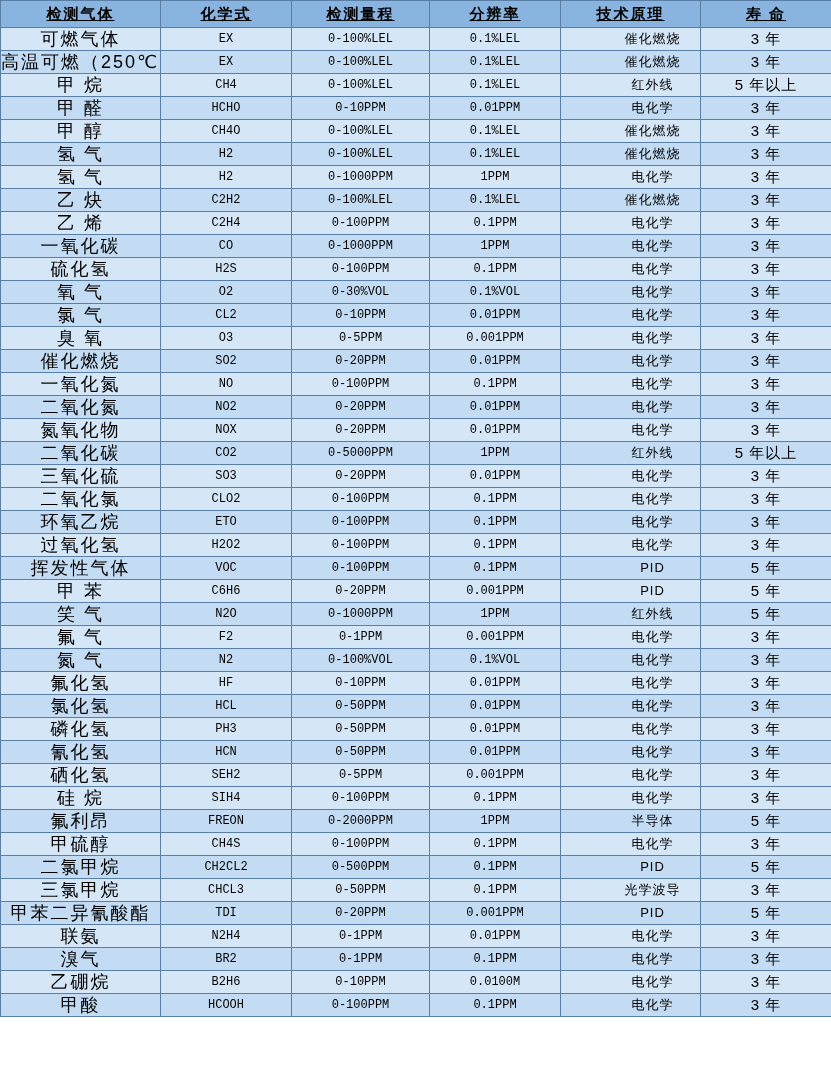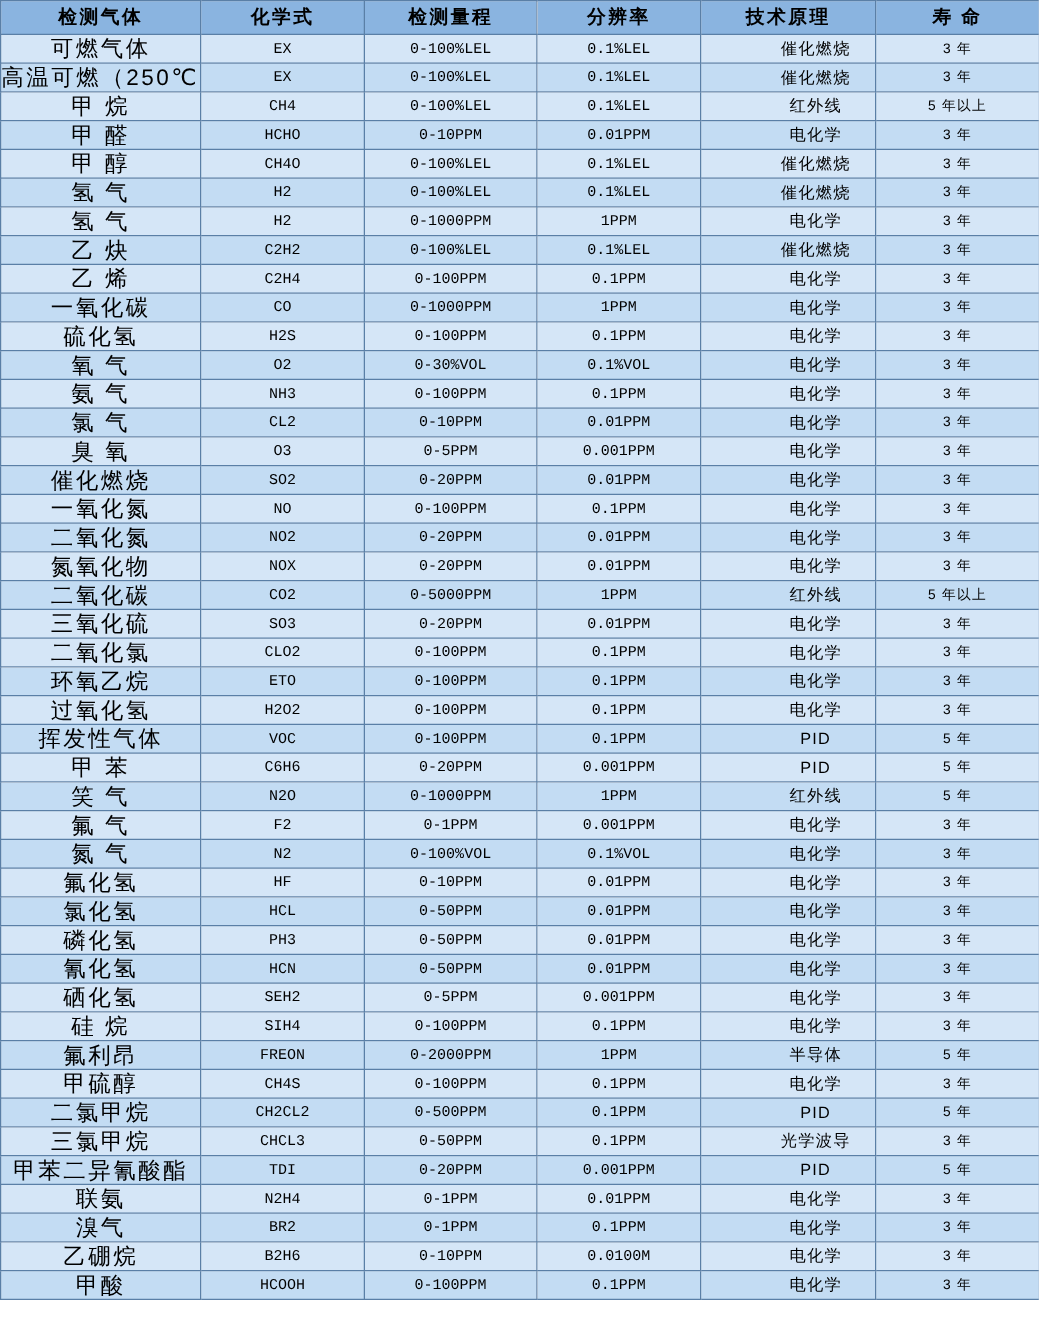--- a/index.html
+++ b/index.html
@@ -35,20 +35,21 @@
     overflow: hidden;
     color: #000000;
   }
   #gas-table thead th {
     background: #8ab4e0;
     font-size: 15px;
     font-weight: bold;
     letter-spacing: 2px;
     height: 26px;
     line-height: 26px;
+    text-decoration: underline;
   }
   #gas-table tbody tr.odd td {
     background: #d5e6f7;
   }
   #gas-table tbody tr.even td {
     background: #c3dcf3;
   }
   #gas-table tbody td.name {
     font-size: 18px;
     letter-spacing: 2px;
@@ -59,21 +60,21 @@
     font-family: "Liberation Mono", "DejaVu Sans Mono", monospace;
     font-size: 12px;
     letter-spacing: 0px;
   }
   #gas-table tbody td.principle {
     font-size: 13px;
     letter-spacing: 1px;
     padding-left: 44px;
   }
   #gas-table tbody td.life {
-    font-size: 11px;
+    font-size: 15px;
     letter-spacing: 1px;
   }
 </style>
 </head>
 <body>
 
 <table id="gas-table">
   <colgroup>
     <col class="c0">
       <col class="c1">
@@ -182,28 +183,20 @@
         <td class="life">3 年</td>
       </tr>
       <tr class="even">
         <td class="name">氧 气</td>
         <td class="formula">O2</td>
         <td class="range">0-30%VOL</td>
         <td class="resolution">0.1%VOL</td>
         <td class="principle">电化学</td>
         <td class="life">3 年</td>
       </tr>
-      <tr class="odd">
-        <td class="name">氨 气</td>
-        <td class="formula">NH3</td>
-        <td class="range">0-100PPM</td>
-        <td class="resolution">0.1PPM</td>
-        <td class="principle">电化学</td>
-        <td class="life">3 年</td>
-      </tr>
       <tr class="even">
         <td class="name">氯 气</td>
         <td class="formula">CL2</td>
         <td class="range">0-10PPM</td>
         <td class="resolution">0.01PPM</td>
         <td class="principle">电化学</td>
         <td class="life">3 年</td>
       </tr>
       <tr class="odd">
         <td class="name">臭 氧</td>

